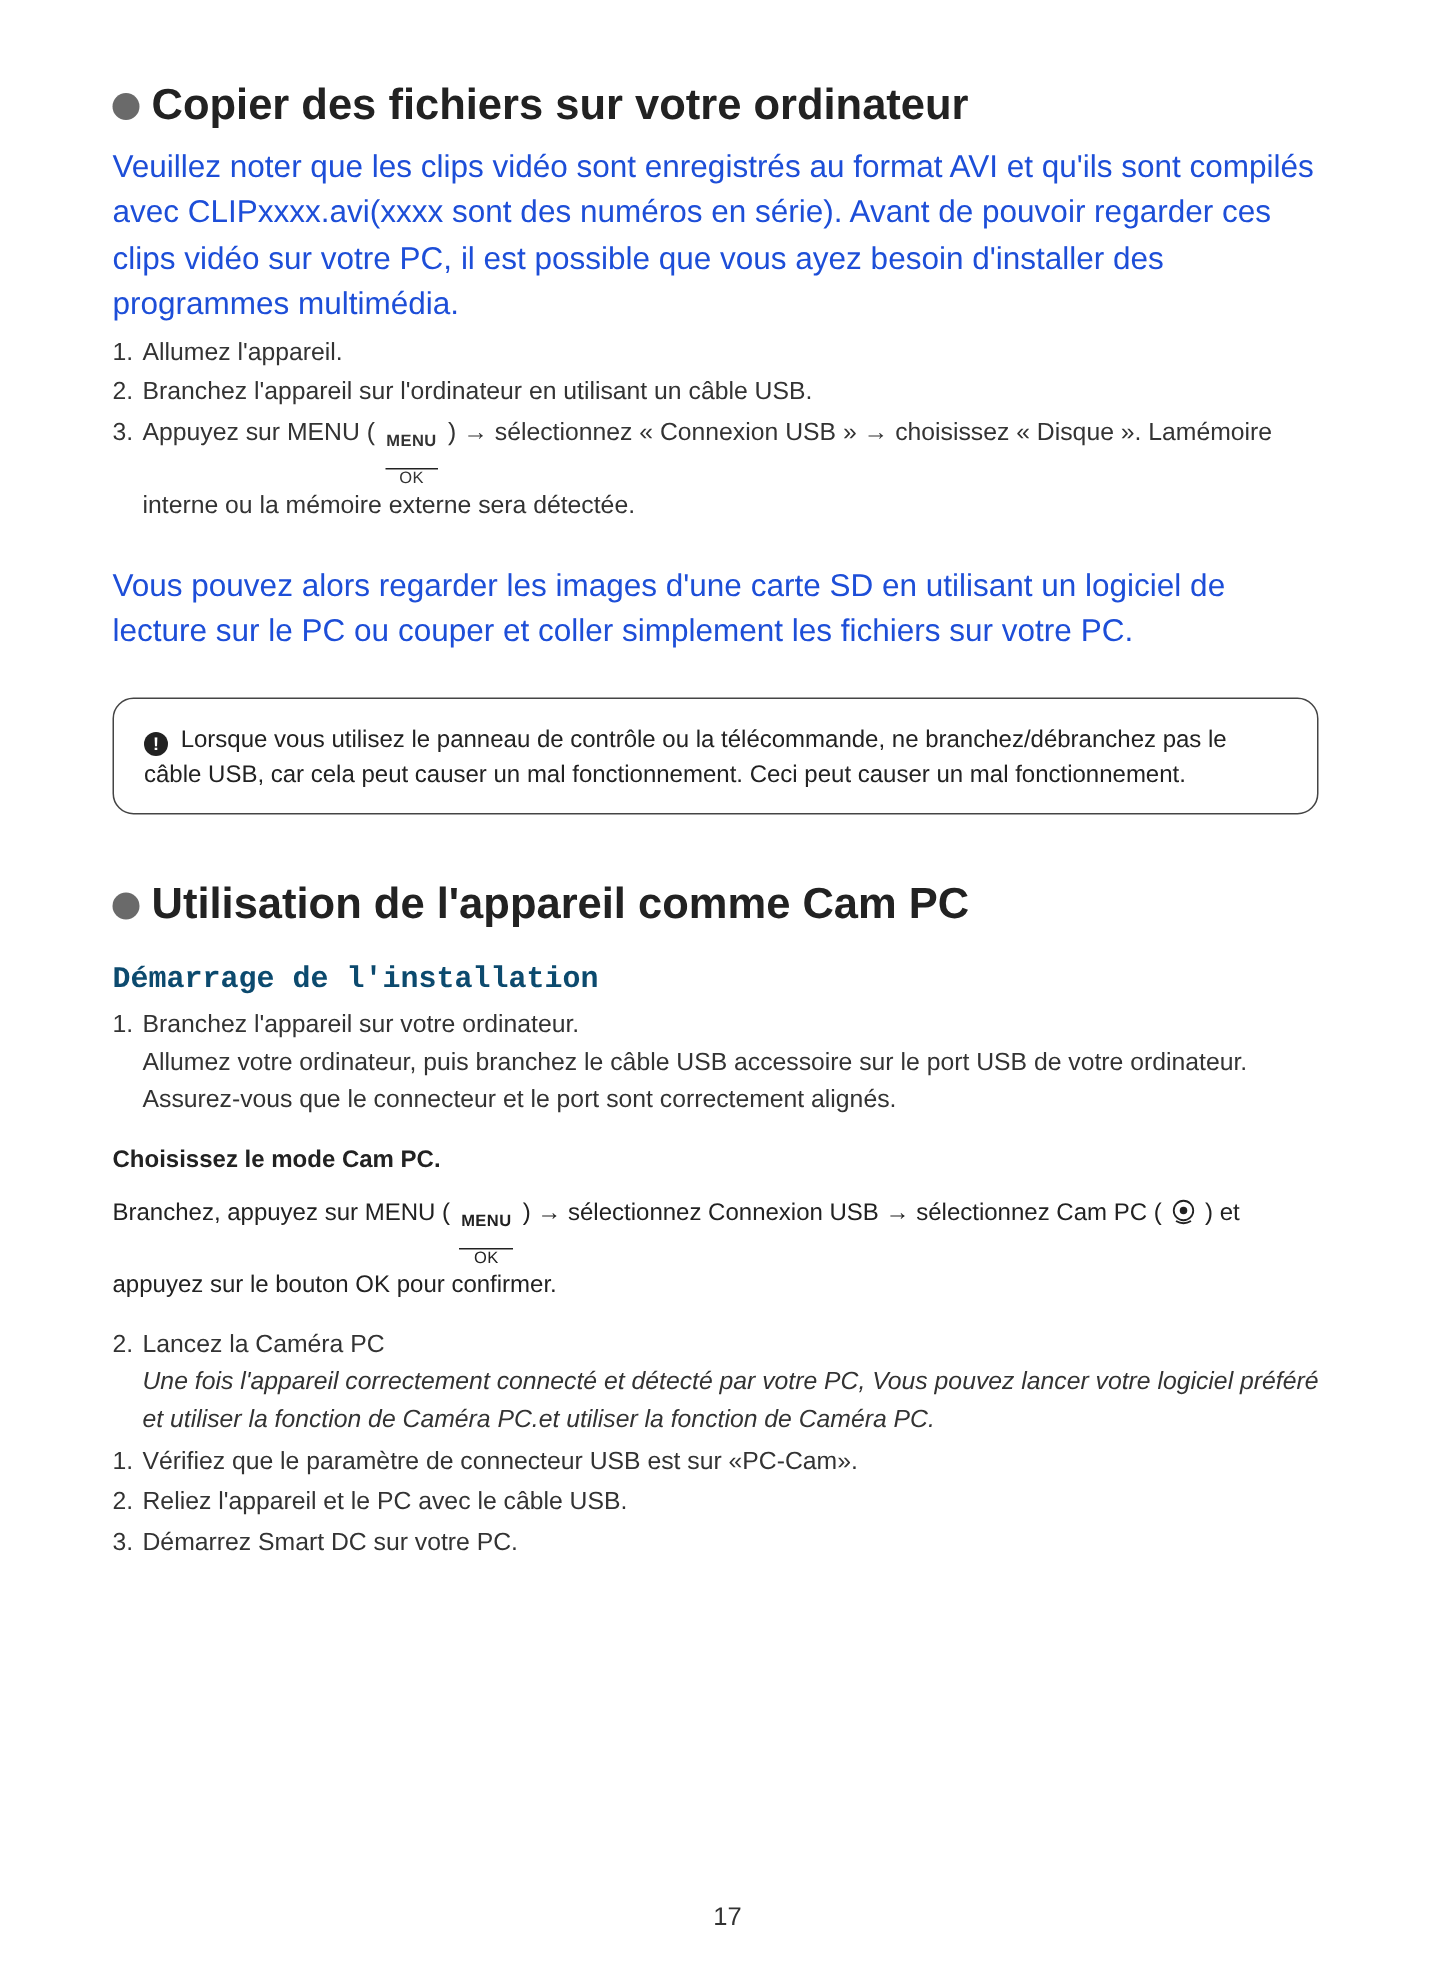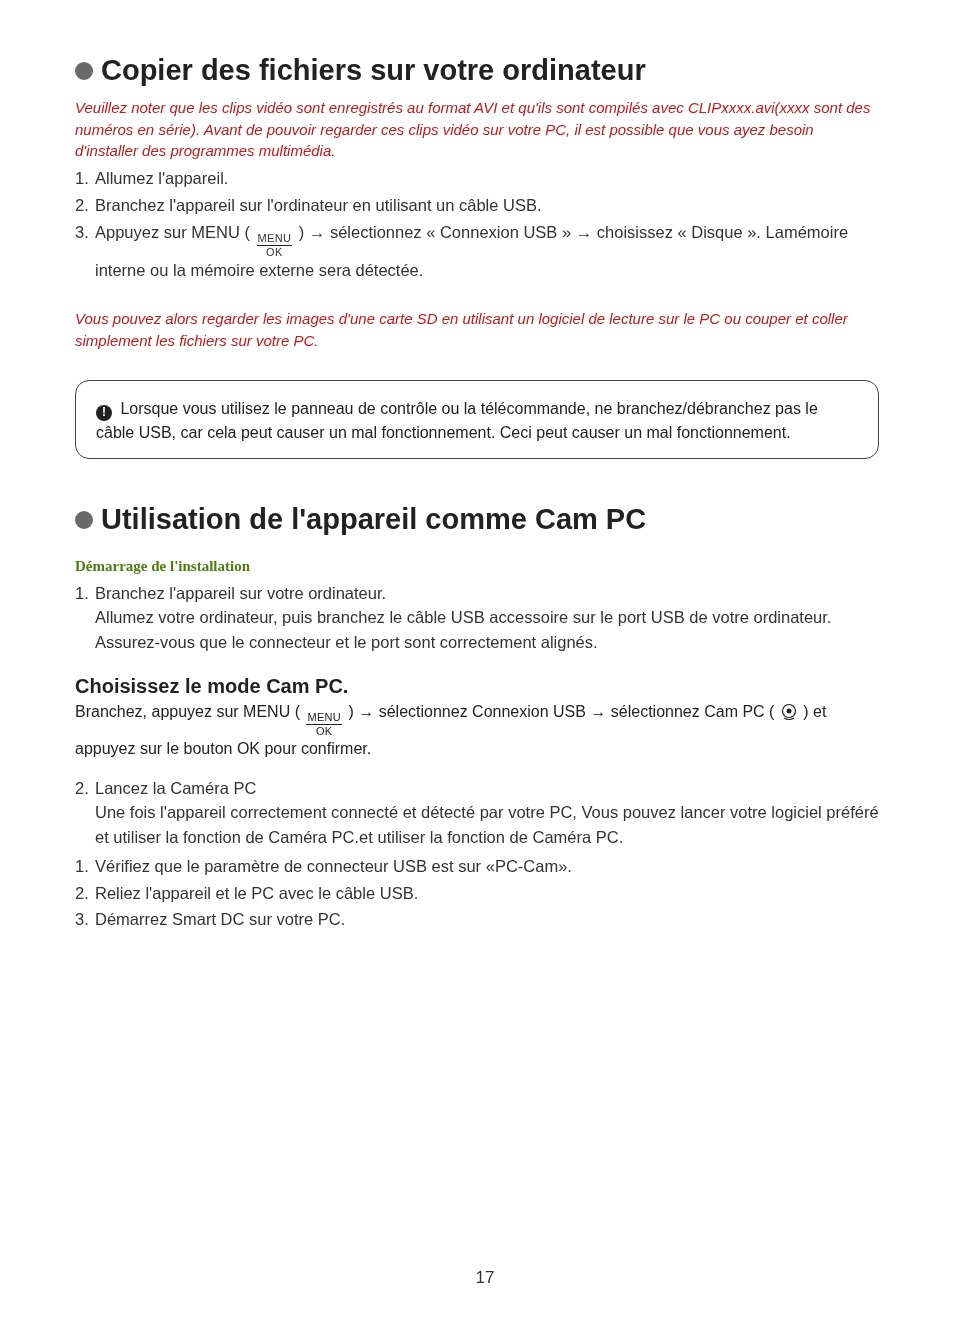--- a/index.html
+++ b/index.html
@@ -34,25 +34,24 @@
     margin-right: 8px;
     flex-shrink: 0;
   }
   .section-title {
     font-size: 29px;
     font-weight: 600;
     color: #222;
     line-height: 1.1;
   }
   .body-text {
-    font-size: 15px;
+    font-size: 21px;
     line-height: 1.45;
-    color: #b91c1c;
+    color: #1d4ed8;
     margin: 6px 0 0 0;
-    font-style: italic;
   }
   .ol {
     margin-top: 4px;
   }
   .ol-item {
     display: flex;
     align-items: flex-start;
     font-size: 16.5px;
     line-height: 1.5;
     color: #333;
@@ -69,23 +68,24 @@
     display: inline-flex;
     flex-direction: column;
     align-items: center;
     font-size: 11px;
     line-height: 1;
     vertical-align: -4px;
     margin: 0 2px;
     font-weight: 400;
   }
   .menu-icon .top {
-    padding: 0 1px 1px 1px;
+    padding: 0 1px 12px 1px;
     border-bottom: 1.2px solid #222;
     letter-spacing: 0.3px;
+    font-weight: bold;
   }
   .menu-icon .bot {
     padding-top: 1px;
     letter-spacing: 0.3px;
   }
   .note-box {
     border: 1.2px solid #444;
     border-radius: 14px;
     padding: 16px 20px 14px 20px;
     margin-top: 28px;
@@ -101,33 +101,33 @@
     height: 16px;
     border-radius: 50%;
     background: #222;
     color: #fff;
     font-size: 12px;
     font-weight: 700;
     margin-right: 4px;
     vertical-align: -2px;
   }
   .sub-heading {
-    font-size: 15px;
+    font-size: 20px;
     font-weight: 700;
-    color: #4d7c0f;
+    color: #0c4a6e;
     margin-top: 22px;
     margin-bottom: 6px;
-    font-family: Liberation Serif, serif;
+    font-family: Liberation Mono, monospace;
   }
   .sub-sub-heading {
-    font-size: 20px;
+    font-size: 16px;
     font-weight: 700;
     color: #222;
     margin-top: 20px;
-    margin-bottom: 2px;
+    margin-bottom: 14px;
     font-family: Arial, sans-serif;
   }
   .mixed {
     font-size: 16px;
     line-height: 1.55;
     color: #222;
     font-family: Arial, sans-serif;
     margin-top: 2px;
   }
   .webcam-icon {
@@ -209,21 +209,21 @@
         <circle cx="9" cy="8" r="2.5" fill="#222"></circle>
         <path d="M4 15 Q9 18 14 15" fill="none" stroke="#222" stroke-width="1.2"></path>
       </svg><span> ) et appuyez sur le bouton OK pour confirmer.</span>
   </div>
 
   <div class="ol" style="margin-top:14px;">
     <div class="ol-item">
       <span class="ol-num">2.</span>
       <span class="ol-body">
         <span>Lancez la Caméra PC</span><br>
-        <span style="font-family:Arial,sans-serif;">Une fois l'appareil correctement connecté et détecté par votre PC, Vous pouvez lancer votre logiciel préféré et utiliser la fonction de Caméra PC.et utiliser la fonction de Caméra PC.</span>
+        <span style="font-family:Arial,sans-serif;font-style:italic;">Une fois l'appareil correctement connecté et détecté par votre PC, Vous pouvez lancer votre logiciel préféré et utiliser la fonction de Caméra PC.et utiliser la fonction de Caméra PC.</span>
       </span>
     </div>
   </div>
 
 
   <div class="ol">
     <div class="ol-item">
       <span class="ol-num">1.</span>
       <span class="ol-body">Vérifiez que le paramètre de connecteur USB est sur «PC-Cam».</span>
     </div>

